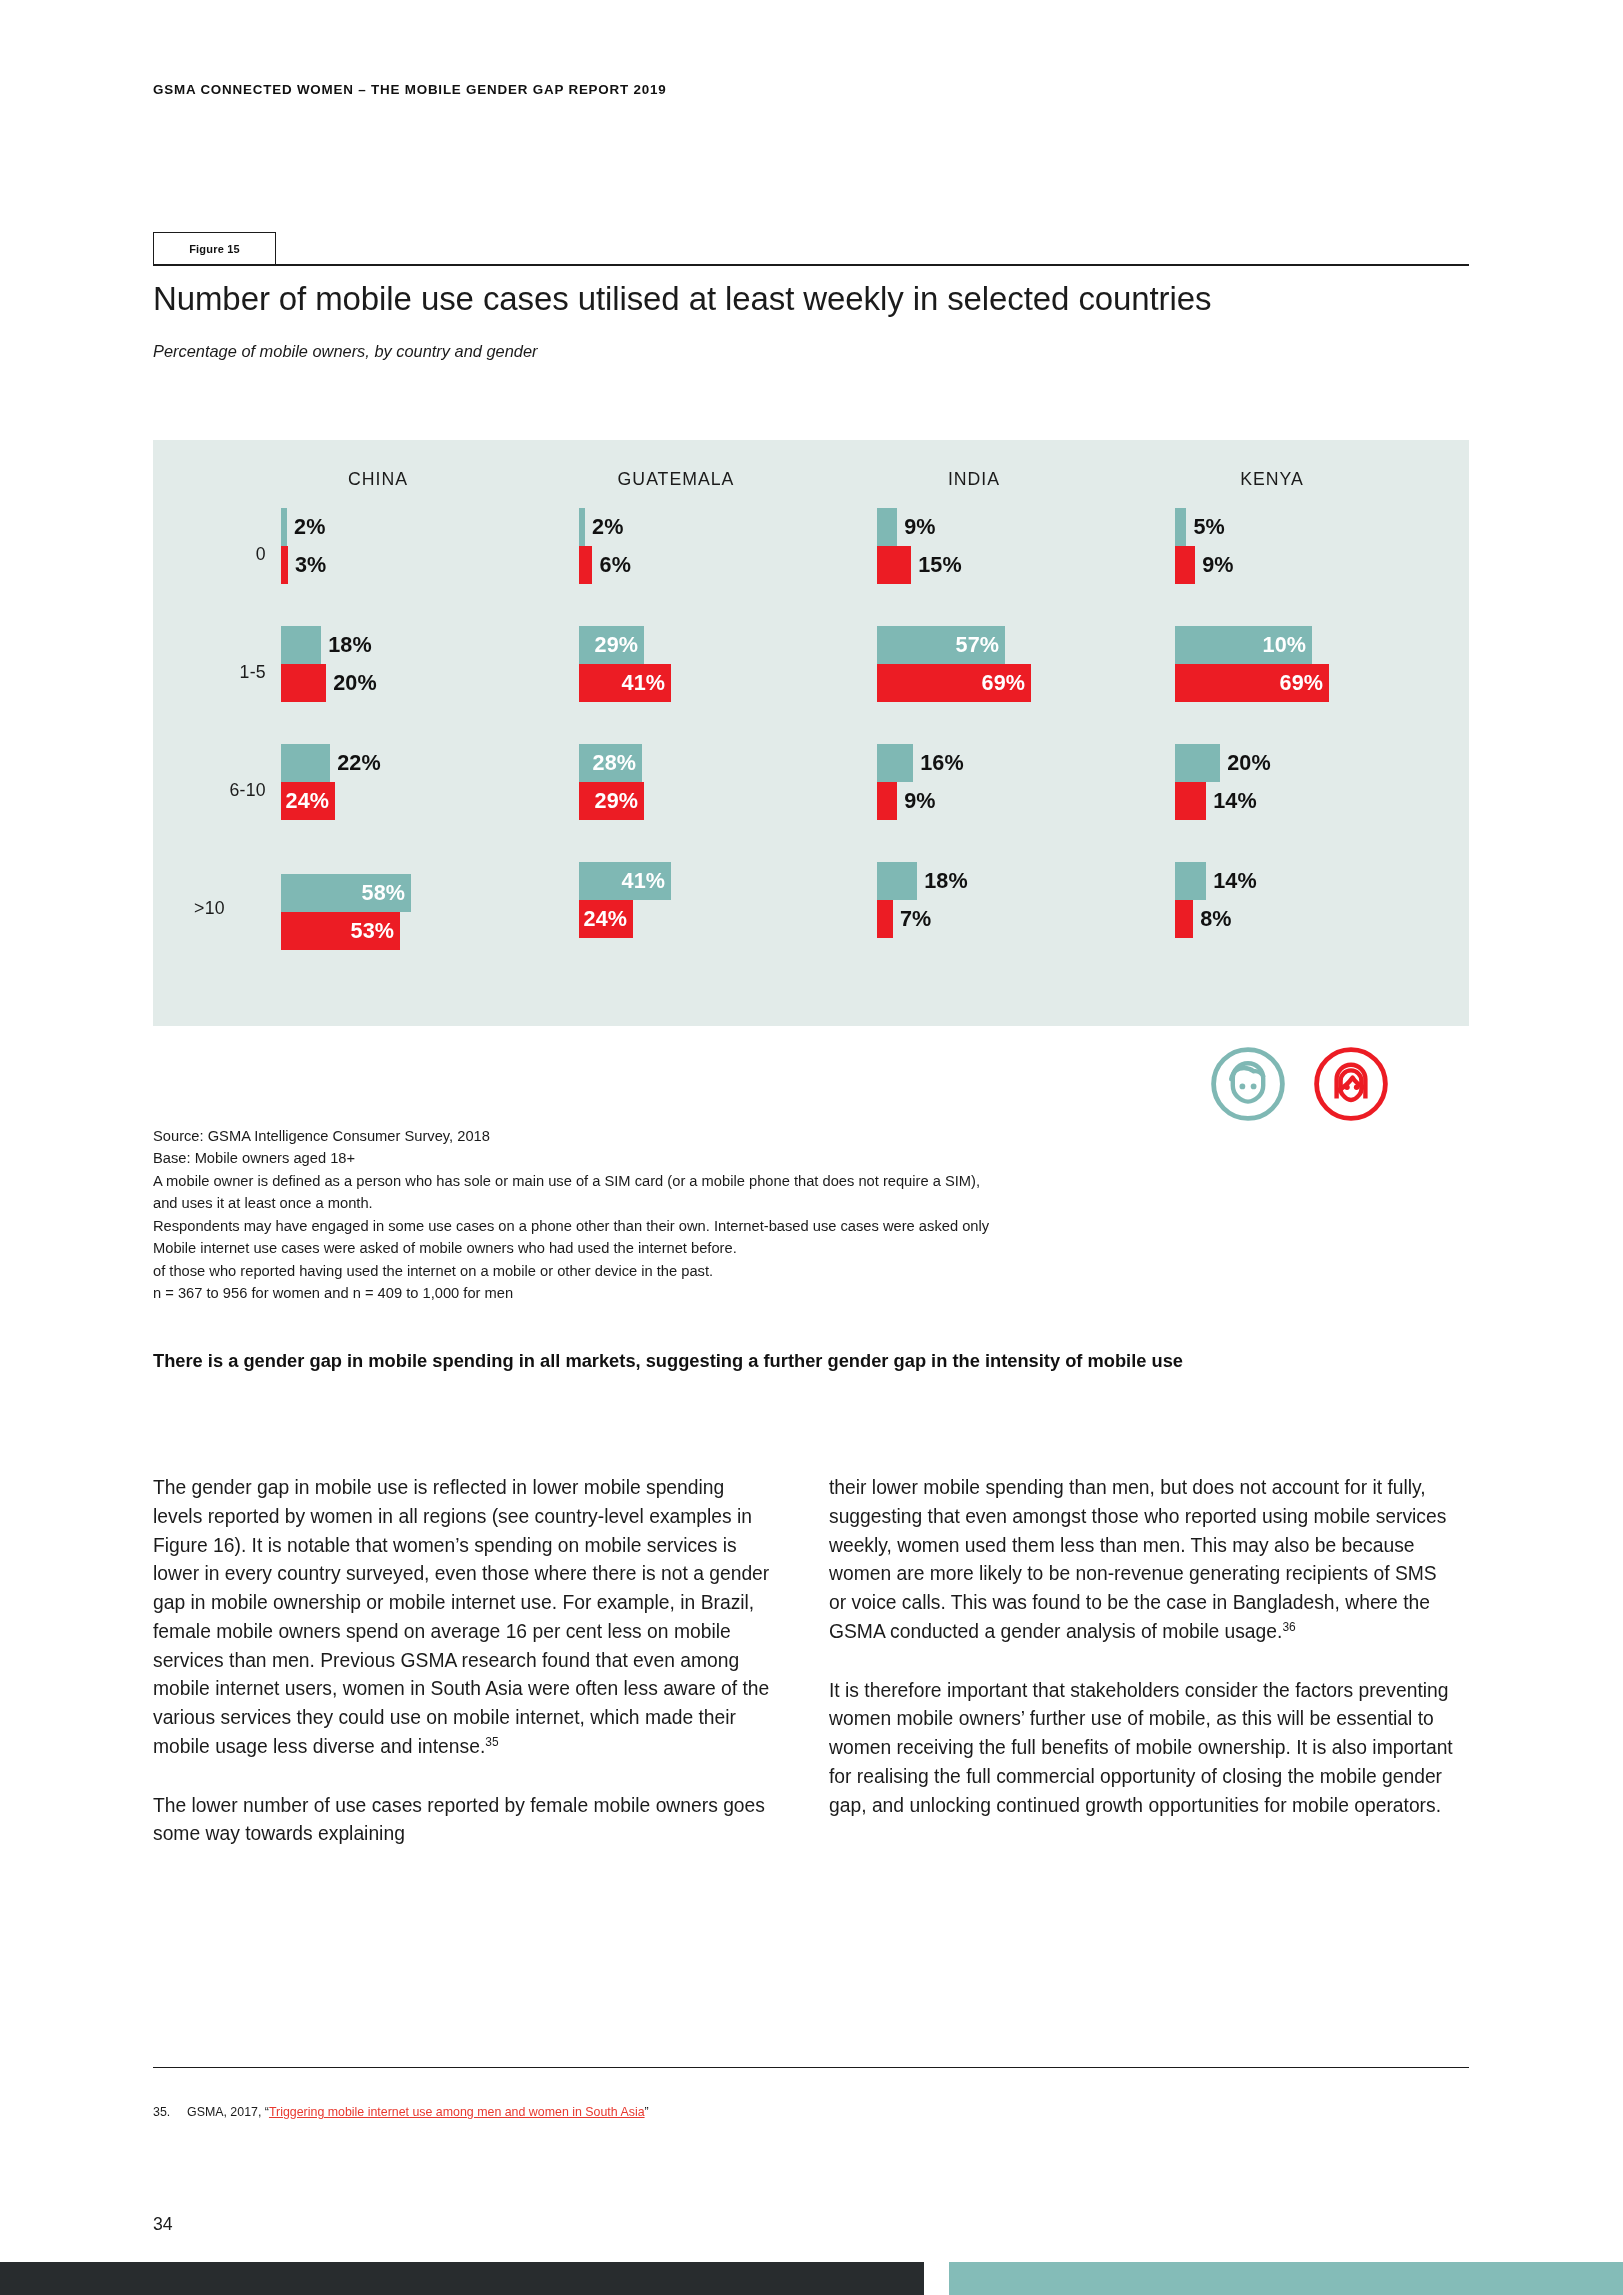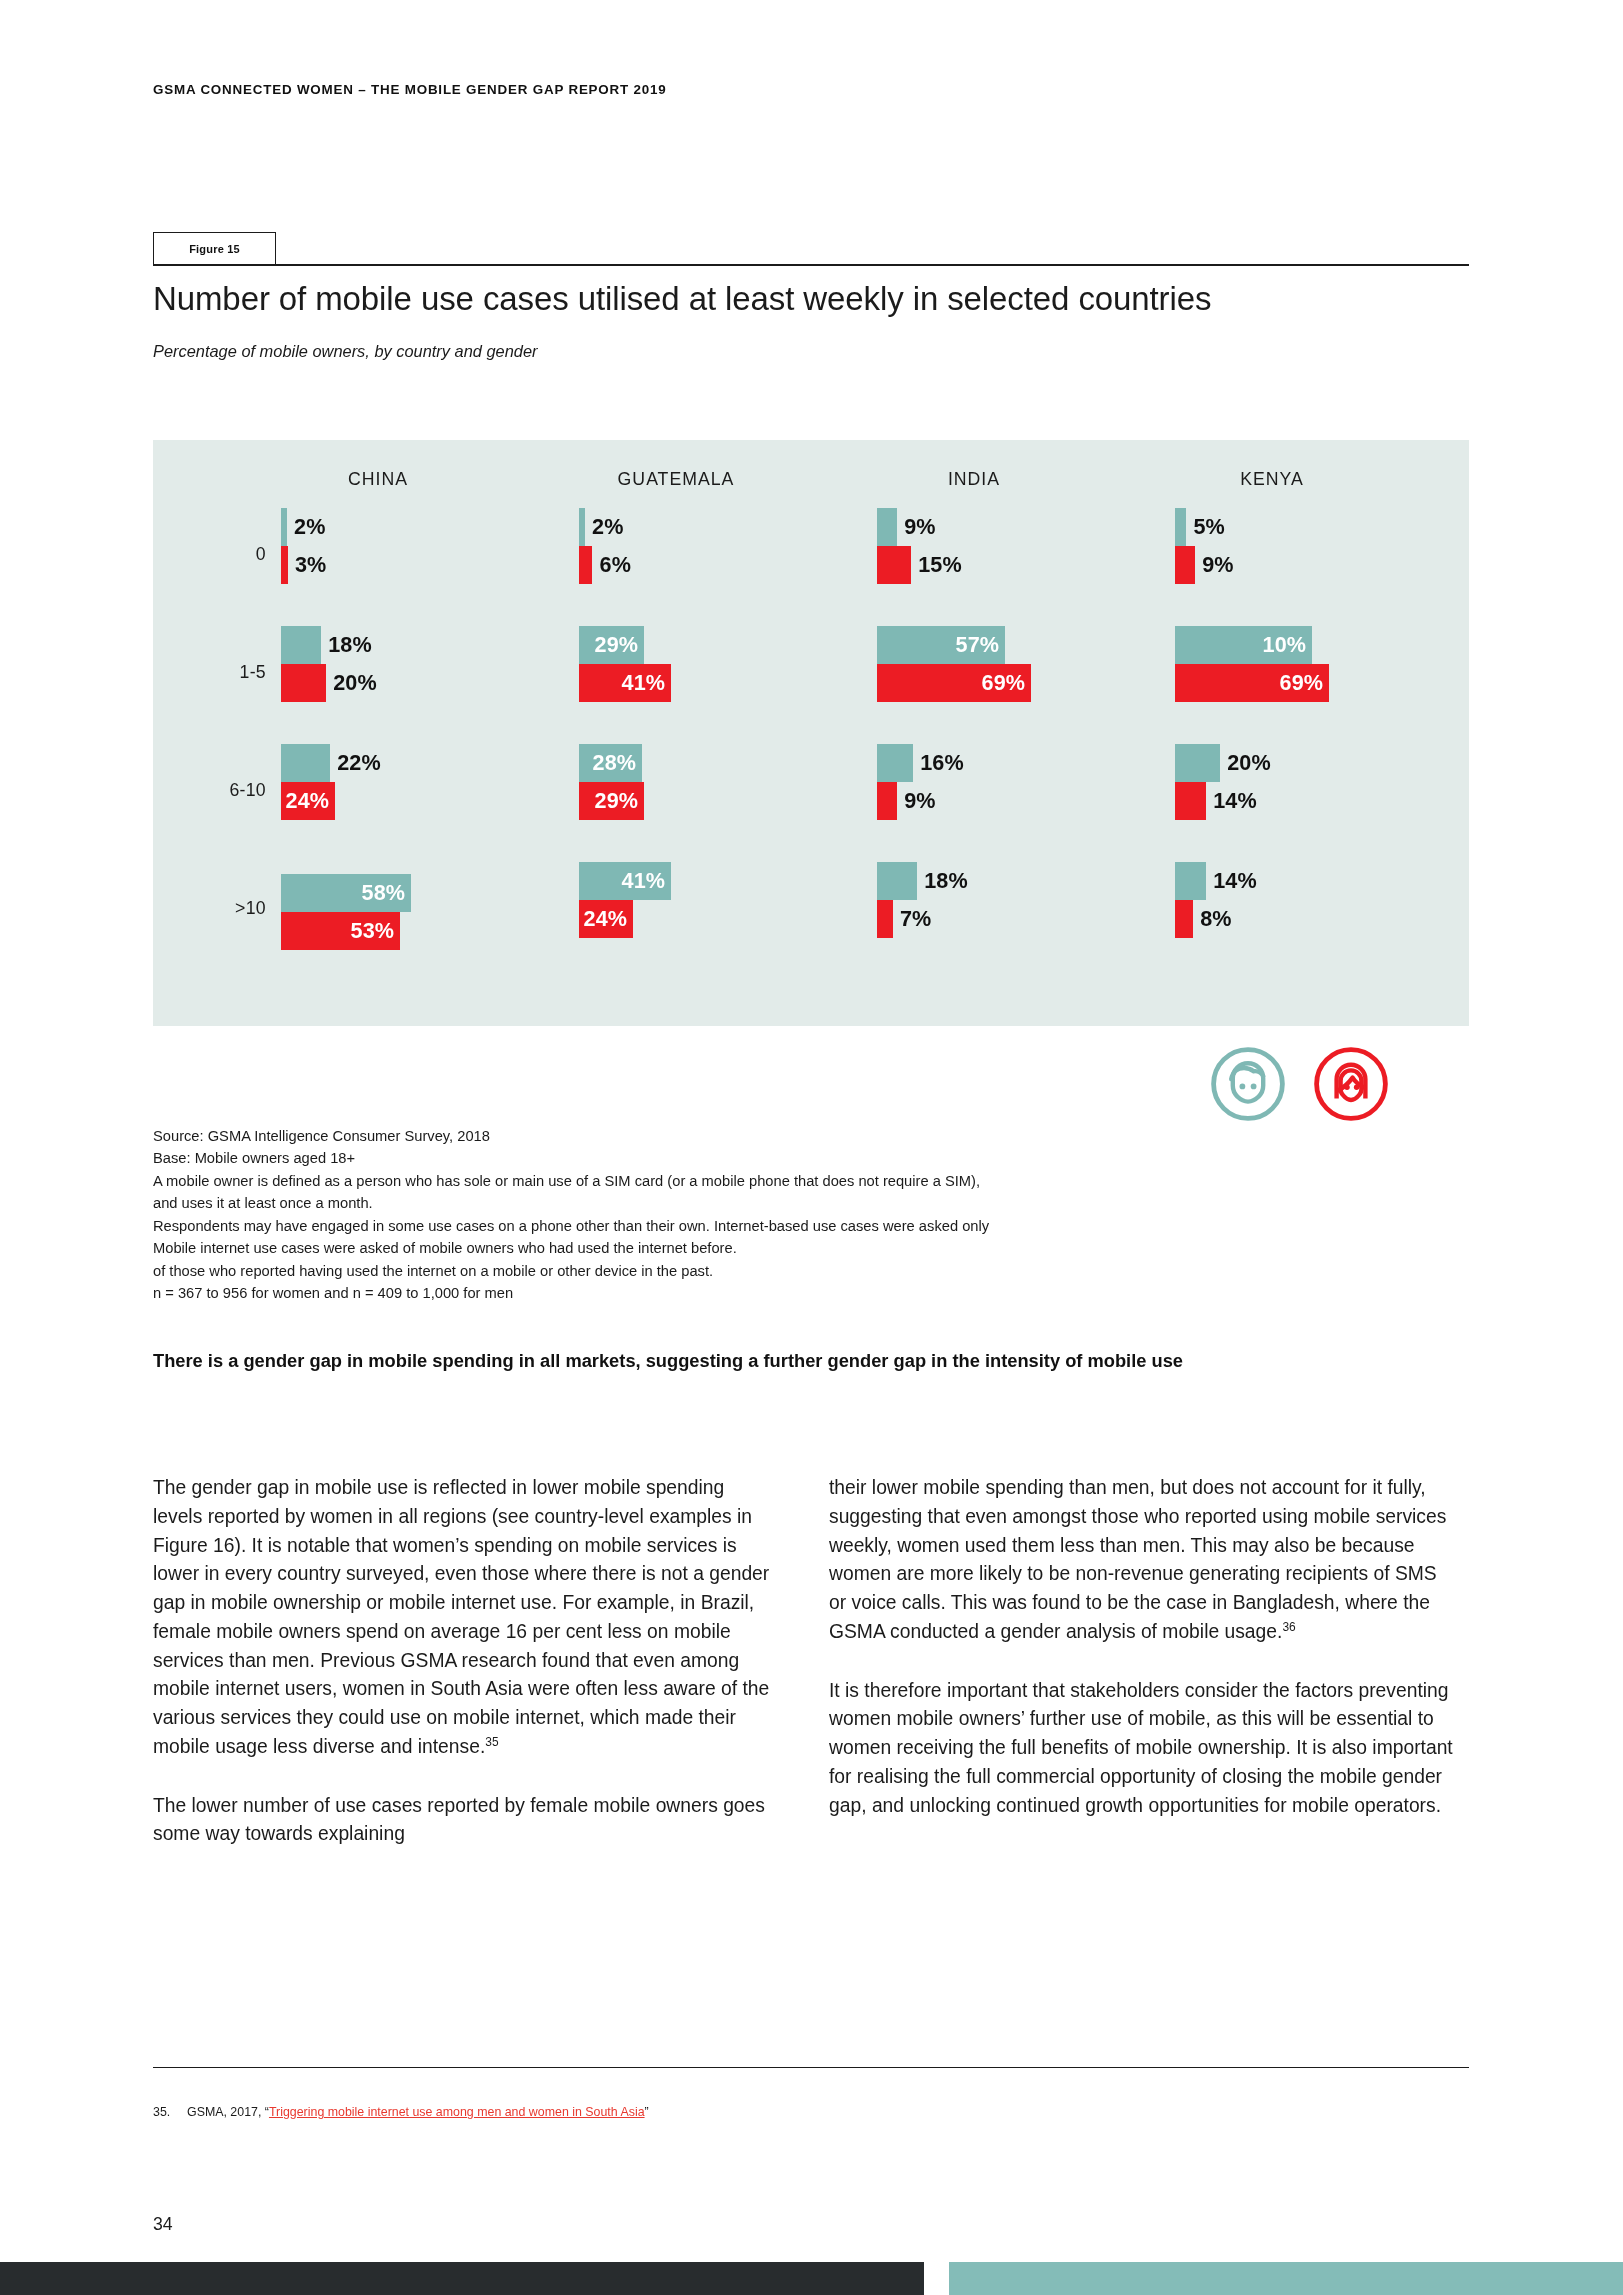--- a/index.html
+++ b/index.html
@@ -311,21 +311,21 @@
               </div>
             </div>
             <div class="bar-line">
               <div class="bar female" style="width: 31px;">
                 <span class="bar-val outside">14%</span>
               </div>
             </div>
           </div>
         </div>
         <div class="chart-row" style="height: 118px;">
-          <div class="row-label" style="top: 45px;">&gt;10</div>
+          <div class="row-label" style="top: 45px; text-align: center;">&gt;10</div>
           <div class="group" style="left: 128px; top: 21px; width: 298px;">
             <div class="bar-line">
               <div class="bar male" style="width: 130px;">
                 <span class="bar-val">58%</span>
               </div>
             </div>
             <div class="bar-line">
               <div class="bar female" style="width: 119px;">
                 <span class="bar-val">53%</span>
               </div>

